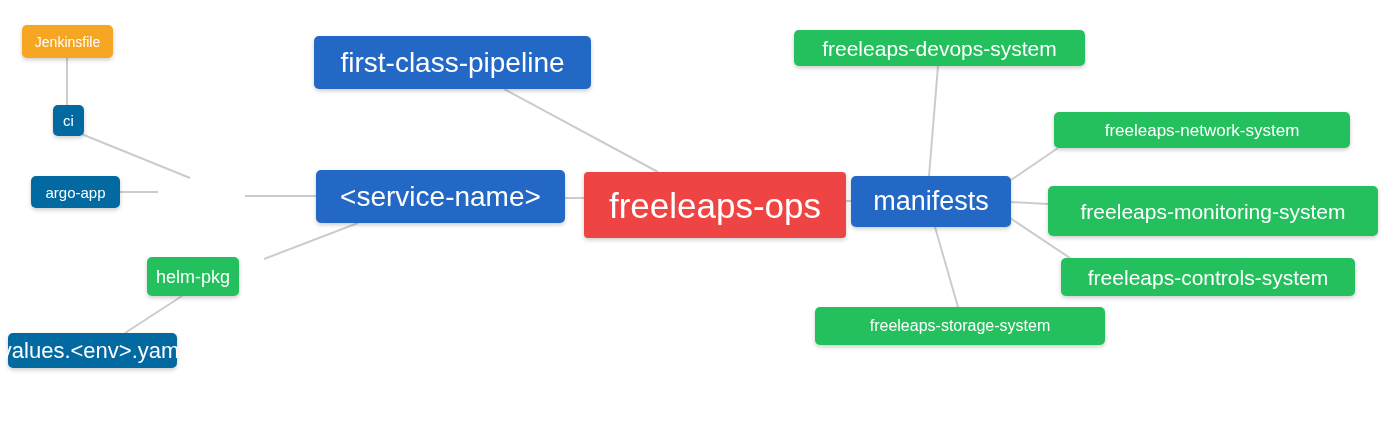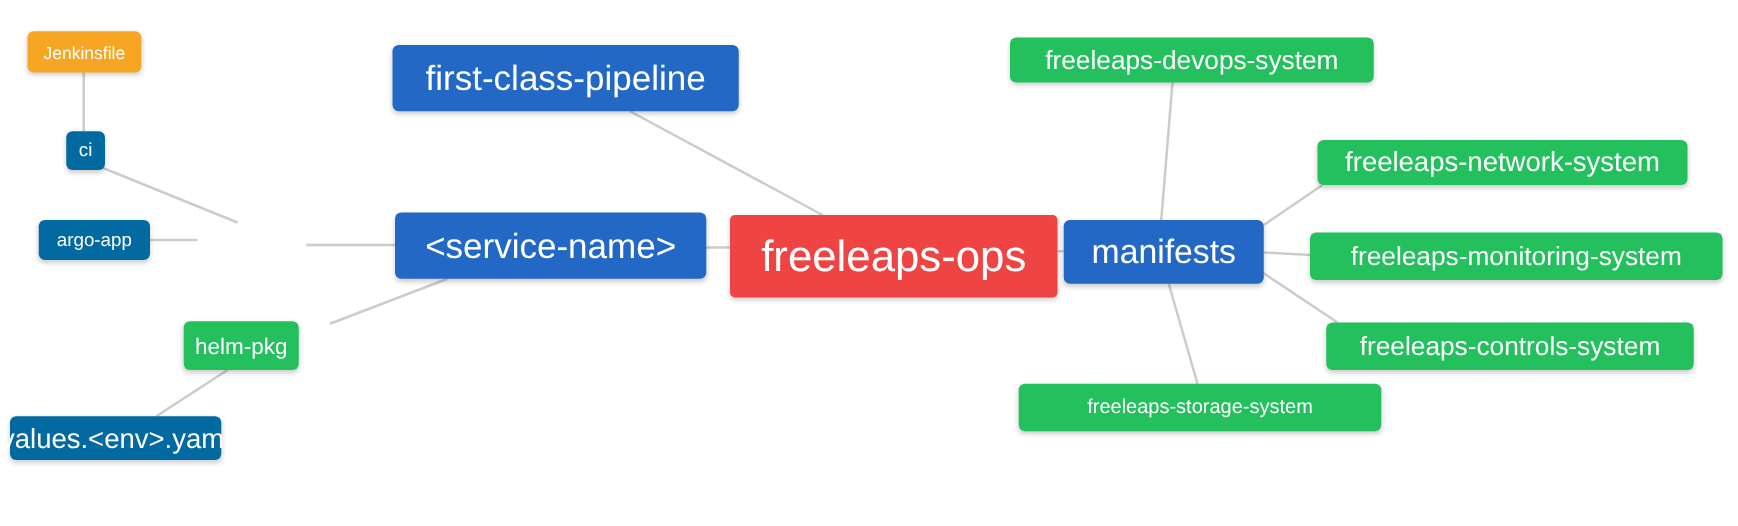--- a/index.html
+++ b/index.html
@@ -46,23 +46,23 @@
   .n-jenkinsfile        { left: 22px;   top: 25px;  width: 91px;  height: 33px; font-size: 14px; }
   .n-ci                 { left: 53px;   top: 105px; width: 31px;  height: 31px; font-size: 15px; }
   .n-argo-app           { left: 31px;   top: 176px; width: 89px;  height: 32px; font-size: 15px; }
   .n-env                { left: 158px;  top: 176px; width: 87px;  height: 39px; font-size: 21px; }
   .n-helm-pkg           { left: 147px;  top: 257px; width: 92px; height: 39px; font-size: 18px; }
   .n-values-env-yaml    { left: 8px;    top: 333px; width: 169px; height: 35px; font-size: 22px; }
   .n-first-class-pipeline { left: 314px; top: 36px;  width: 277px; height: 53px; font-size: 28px; }
   .n-service-name       { left: 316px;  top: 170px; width: 249px; height: 53px; font-size: 28px; }
   .n-freeleaps-ops      { left: 584px;  top: 172px; width: 262px; height: 66px; font-size: 35px; border-radius: 4px; }
   .n-manifests          { left: 851px;  top: 176px; width: 160px; height: 51px; font-size: 27px; }
-  .n-devops-system      { left: 794px;  top: 30px;  width: 291px; height: 36px; font-size: 21px; margin-left: 14px; }
-  .n-network-system     { left: 1054px; top: 112px; width: 296px; height: 36px; font-size: 22px; }
-  .n-monitoring-system  { left: 1048px; top: 186px; width: 330px; height: 38px; font-size: 21px; }
+  .n-devops-system      { left: 794px;  top: 30px;  width: 291px; height: 36px; font-size: 21px; }
+  .n-network-system     { left: 1054px; top: 112px; width: 296px; height: 36px; font-size: 17px; }
+  .n-monitoring-system  { left: 1048px; top: 186px; width: 330px; height: 50px; font-size: 21px; }
   .n-controls-system    { left: 1061px; top: 258px; width: 294px; height: 38px; font-size: 21px; }
   .n-storage-system     { left: 815px;  top: 307px; width: 290px; height: 38px; font-size: 16px; }
 </style>
 </head>
 <body>
 
 <div class="canvas">
 
   <svg class="edges" viewBox="0 0 1390 421">
     <g stroke="#cccccc" stroke-width="2" fill="none">

